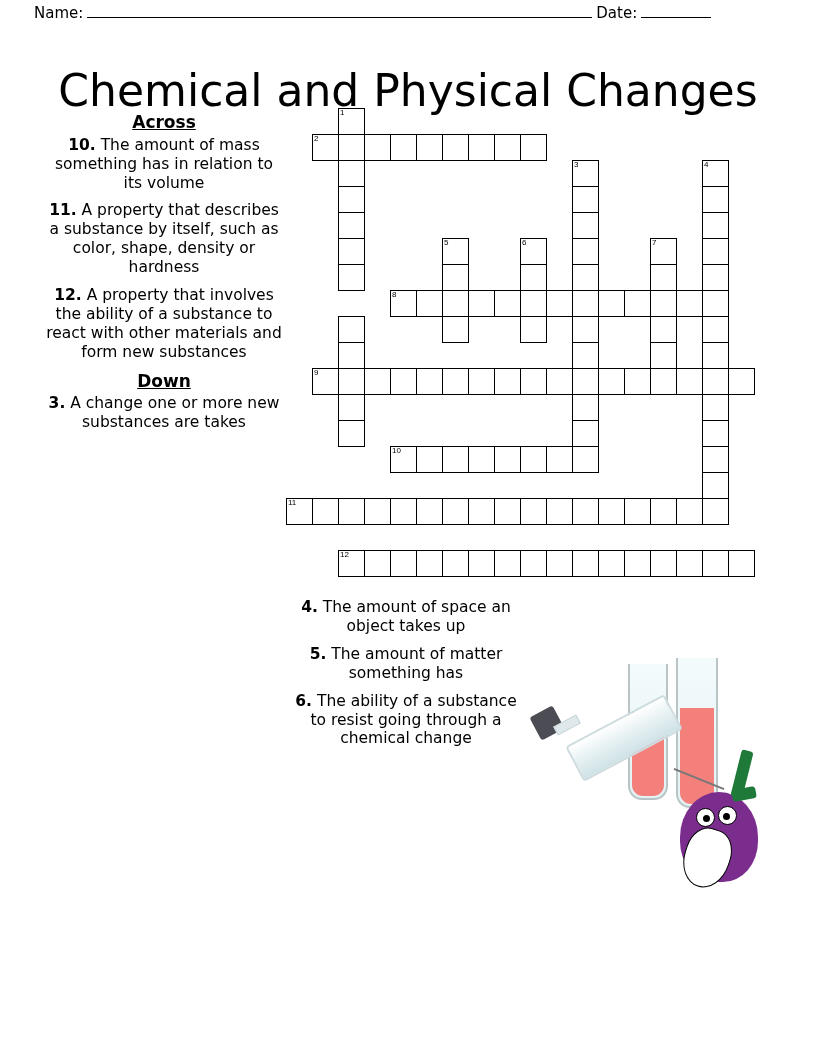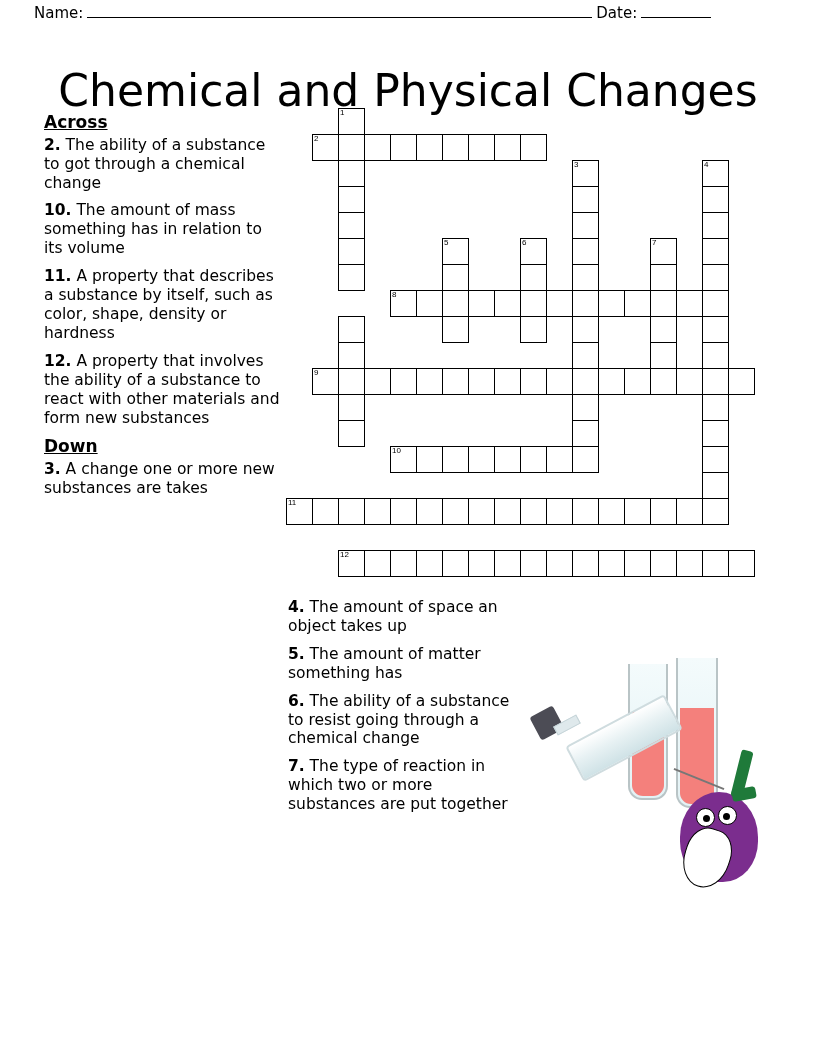--- a/index.html
+++ b/index.html
@@ -47,20 +47,21 @@
     font-size: 44px;
     font-weight: normal;
     letter-spacing: 0px;
   }
 
   
   .clue-col {
     position: absolute;
     font-size: 15.5px;
     line-height: 1.22;
+    text-align: center;
   }
   .col-left  { left: 44px;  top: 112px; width: 240px; }
   .col-mid   { left: 288px; top: 598px; width: 236px; }
 
   .clue-heading {
     font-weight: bold;
     text-decoration: underline;
     font-size: 17px;
     margin: 0 0 3px 0;
   }
@@ -178,37 +179,35 @@
   <span class="header-rule name-rule"></span>
   <span class="header-label">Date:</span>
   <span class="header-rule date-rule"></span>
 </div>
 
 <h1 class="puzzle-title">Chemical and Physical Changes</h1>
 
 <div class="clue-col col-left">
   <div class="clue-heading">Across</div>
   <div id="across-list">
-      <p class="clue"><span class="num">2.</span><span> The ability of a substance to got through a chemical change</span></p>
       <p class="clue"><span class="num">10.</span><span> The amount of mass something has in relation to its volume</span></p>
       <p class="clue"><span class="num">11.</span><span> A property that describes a substance by itself, such as color, shape, density or hardness</span></p>
       <p class="clue"><span class="num">12.</span><span> A property that involves the ability of a substance to react with other materials and form new substances</span></p>
     </div>
   <div class="clue-heading">Down</div>
   <div id="down-left-list">
       <p class="clue"><span class="num">3.</span><span> A change one or more new substances are takes</span></p>
     </div>
 </div>
 
 <div class="clue-col col-mid">
   <div id="down-mid-list">
       <p class="clue"><span class="num">4.</span><span> The amount of space an object takes up</span></p>
       <p class="clue"><span class="num">5.</span><span> The amount of matter something has</span></p>
       <p class="clue"><span class="num">6.</span><span> The ability of a substance to resist going through a chemical change</span></p>
-      <p class="clue"><span class="num">7.</span><span> The type of reaction in which two or more substances are put together</span></p>
     </div>
 </div>
 
 <div id="grid-wrap">
     <div class="cell" style="left: 26px; top: 0px;">
       <span class="cnum">1</span>
     </div>
     <div class="cell" style="left: 0px; top: 26px;">
       <span class="cnum">2</span>
     </div>

